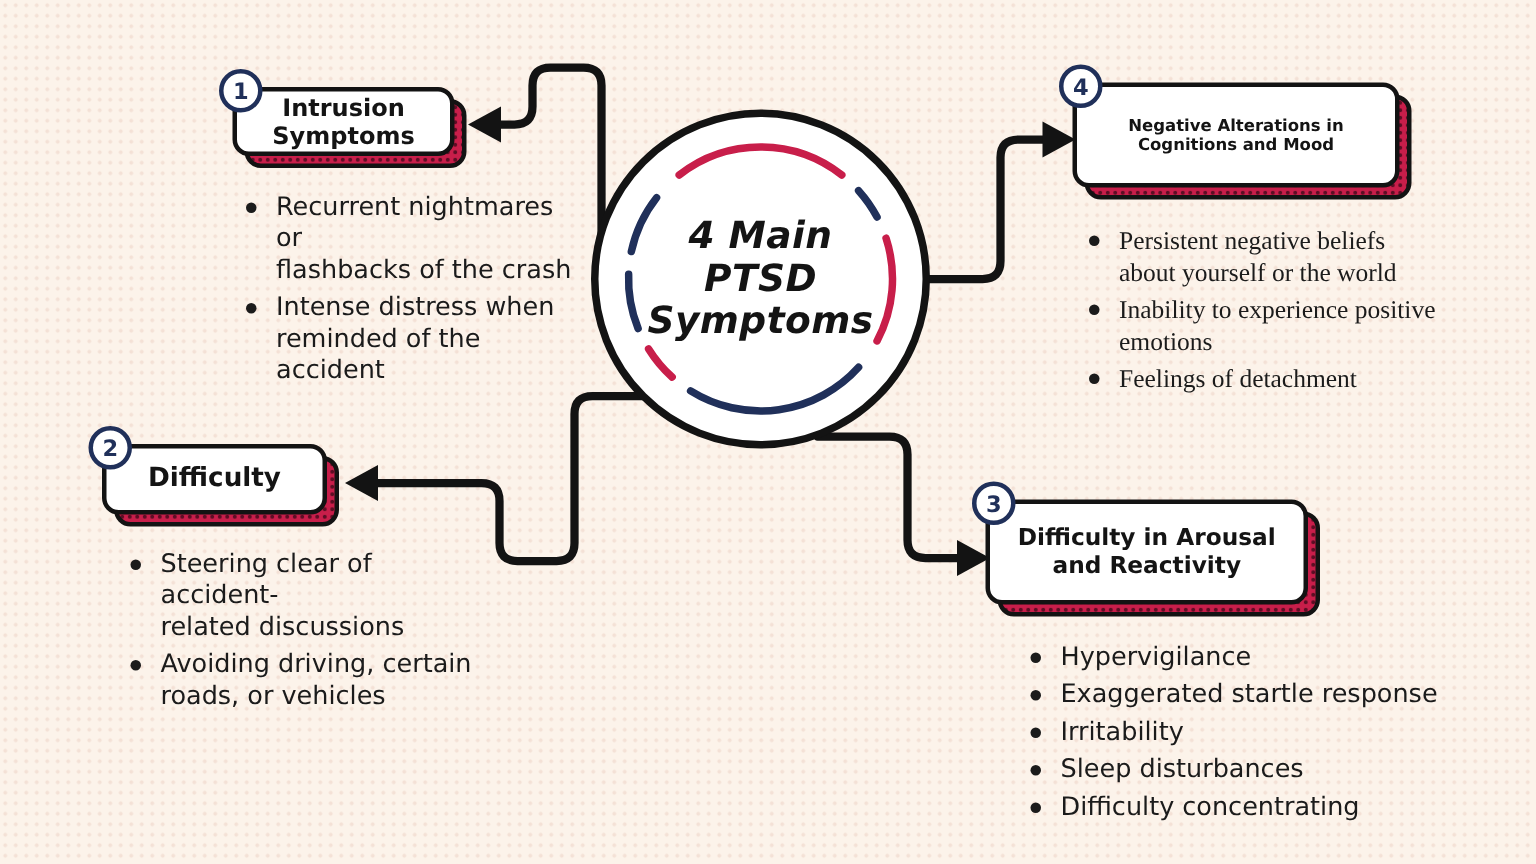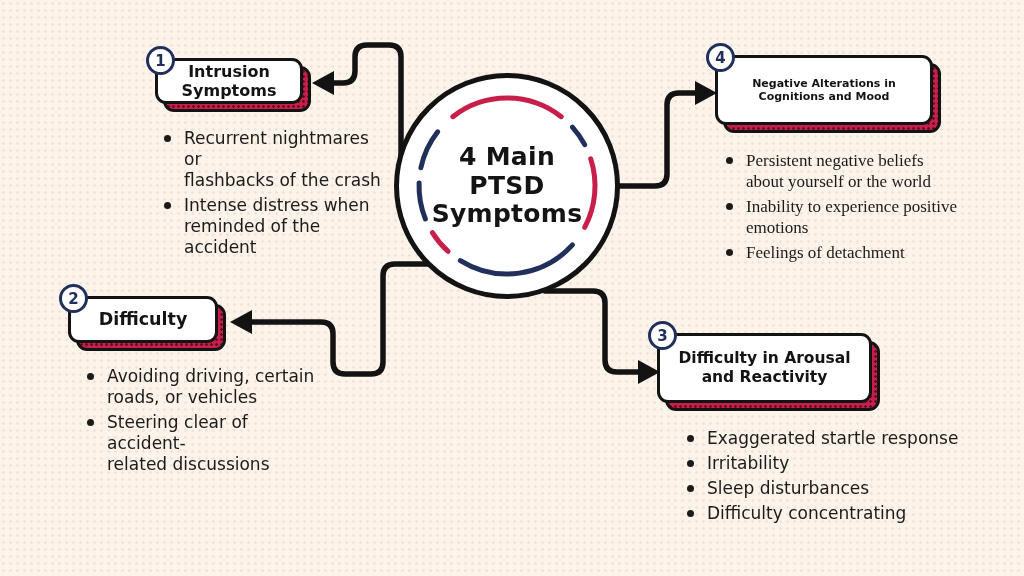--- a/index.html
+++ b/index.html
@@ -11,21 +11,21 @@
     font-family:"DejaVu Sans","Liberation Sans",sans-serif;
     color:#1b1b1b;
   }
   .connectors { position:absolute; left:0; top:0; width:1024px; height:576px; z-index:1; }
   .connectors path { fill:none; stroke:#131313; stroke-width:5.5; stroke-linecap:round; }
   .connectors polygon { fill:#131313; }
 
   .center-circle {
     position:absolute; left:394px; top:73px; width:226px; height:226px;
     box-sizing:border-box; background:#fff; border:5px solid #131313; border-radius:50%;
-    z-index:2; display:flex; align-items:center; justify-content:center;
+    z-index:2; display:flex; align-items:center; justify-content:center;font-style:italic;
   }
   .center-circle svg { position:absolute; left:-5px; top:-5px; width:226px; height:226px; }
   .center-title {
     position:relative; z-index:1; font-weight:bold; font-size:25px; line-height:1.14;
     letter-spacing:0.3px; text-align:center; color:#141414; white-space:pre-line;
   }
 
   .node { position:absolute; z-index:3; }
   .node .shadow {
     position:absolute; left:8px; top:8px; width:100%; height:100%; box-sizing:border-box;
@@ -105,33 +105,34 @@
 reminded of the
 accident</span></div>
   </div>
 
   <div class="node" style="left:68px; top:296px; width:150px; height:47px;">
     <div class="shadow"></div>
     <div class="face" style="font-size:17.5px;">Difficulty</div>
     <div class="badge">2</div>
   </div>
   <div class="bullets" style="left:84px; top:366px; width:245px;">
+    <div class="item"><span class="dot"></span><span>Steering clear of accident-
+related discussions</span></div>
     <div class="item"><span class="dot"></span><span>Avoiding driving, certain
 roads, or vehicles</span></div>
-    <div class="item"><span class="dot"></span><span>Steering clear of accident-
-related discussions</span></div>
   </div>
 
   <div class="node" style="left:657px; top:333px; width:215px; height:70px;">
     <div class="shadow"></div>
     <div class="face" style="font-size:15.5px;">Difficulty in Arousal
 and Reactivity</div>
     <div class="badge">3</div>
   </div>
   <div class="bullets" style="left:684px; top:428px; width:285px;">
+    <div class="item"><span class="dot"></span><span>Hypervigilance</span></div>
     <div class="item"><span class="dot"></span><span>Exaggerated startle response</span></div>
     <div class="item"><span class="dot"></span><span>Irritability</span></div>
     <div class="item"><span class="dot"></span><span>Sleep disturbances</span></div>
     <div class="item"><span class="dot"></span><span>Difficulty concentrating</span></div>
   </div>
 
   <div class="node" style="left:715px; top:55px; width:218px; height:70px;">
     <div class="shadow"></div>
     <div class="face" style="font-size:11px;">Negative Alterations in
 Cognitions and Mood</div>

